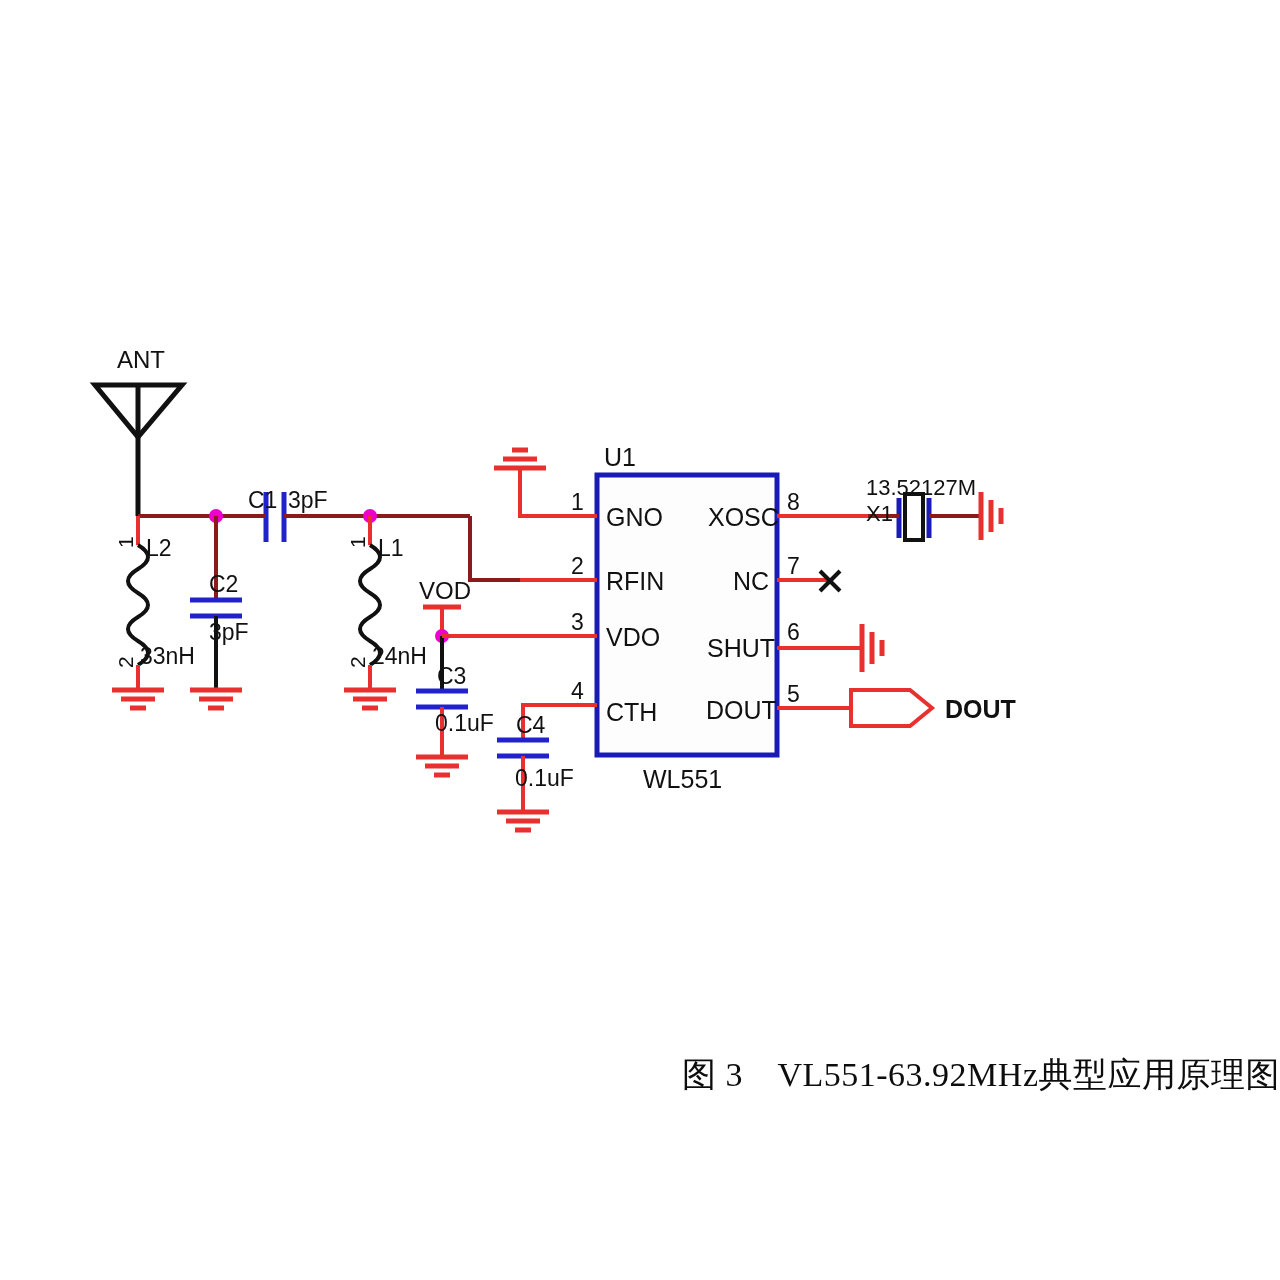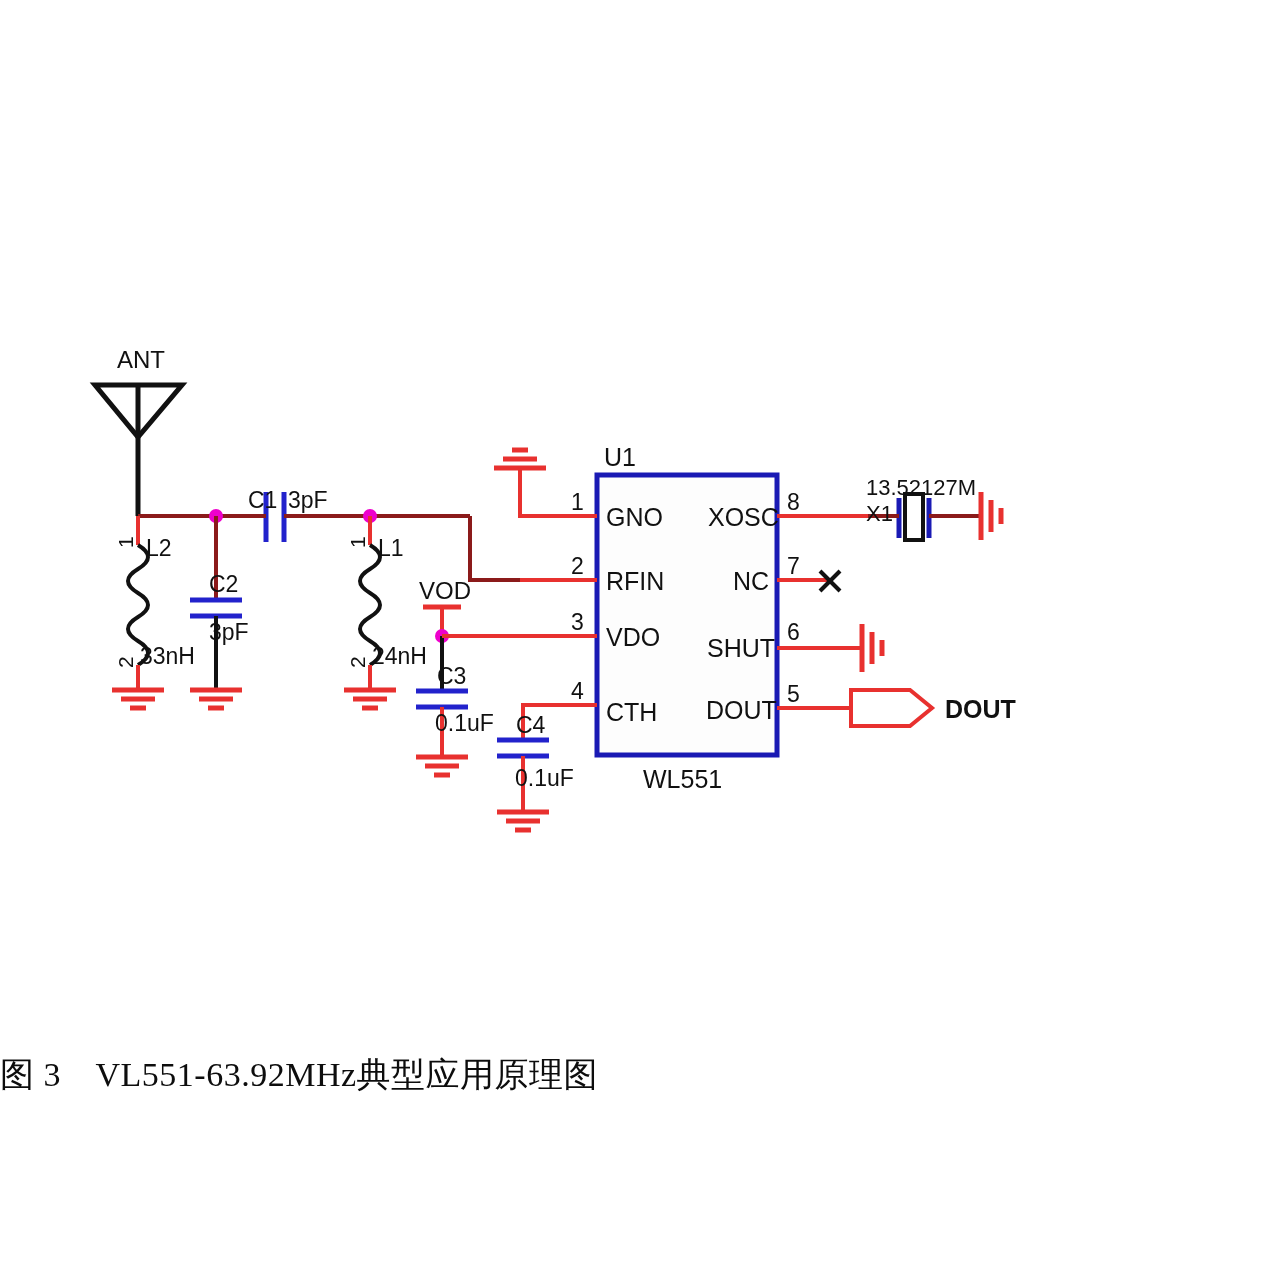--- a/index.html
+++ b/index.html
@@ -1,19 +1,19 @@
 <!DOCTYPE html>
 <html><head>
 <meta charset="utf-8">
 <style>
   html,body{margin:0;padding:0;background:#fff;}
   body{width:1280px;height:1280px;font-family:"Liberation Sans",sans-serif;position:relative;overflow:hidden;}
   #sheet{position:absolute;inset:0;}
   svg{display:block;}
-  .cap{position:absolute;left:0;right:0;top:1052px;text-align:left;
+  .cap{position:absolute;left:0;right:0;top:1052px;text-align:right;
        font-family:"Liberation Serif",serif;font-size:34px;color:#0d0d0d;letter-spacing:.5px;}
   text{font-family:"Liberation Sans",sans-serif;}
 </style>
 </head>
 <body>
 
 <div id="sheet">
 <svg width="1280" height="1280" viewBox="0 0 1280 1280" xmlns="http://www.w3.org/2000/svg">
 
   <g>

